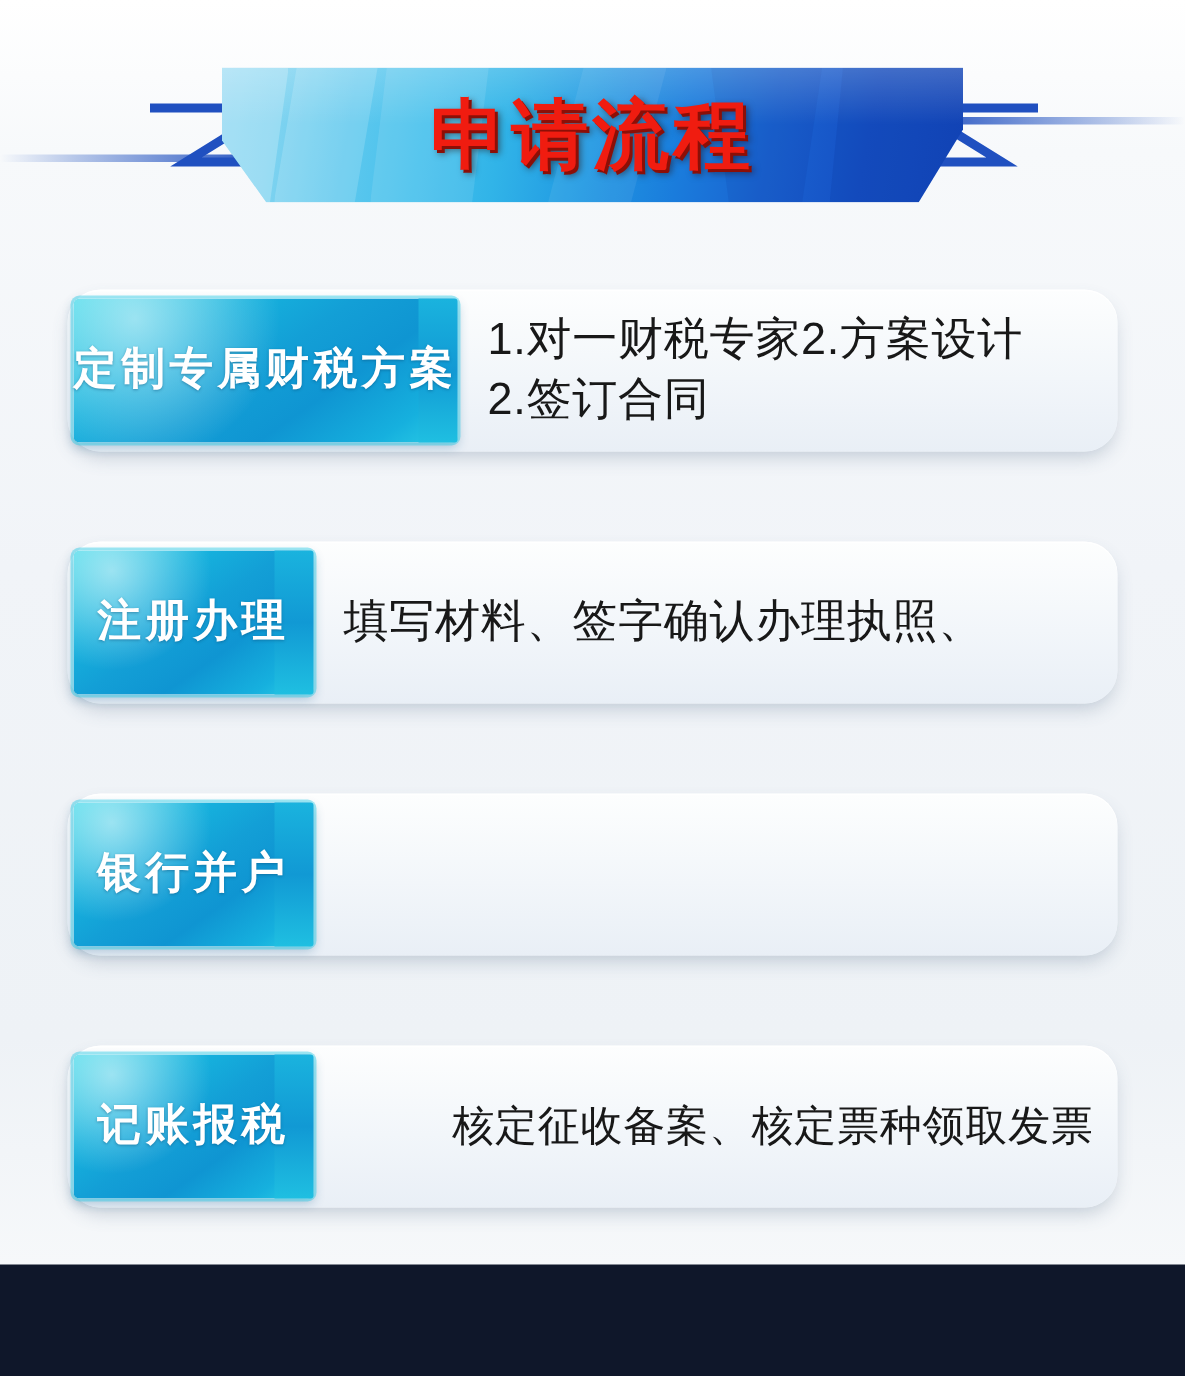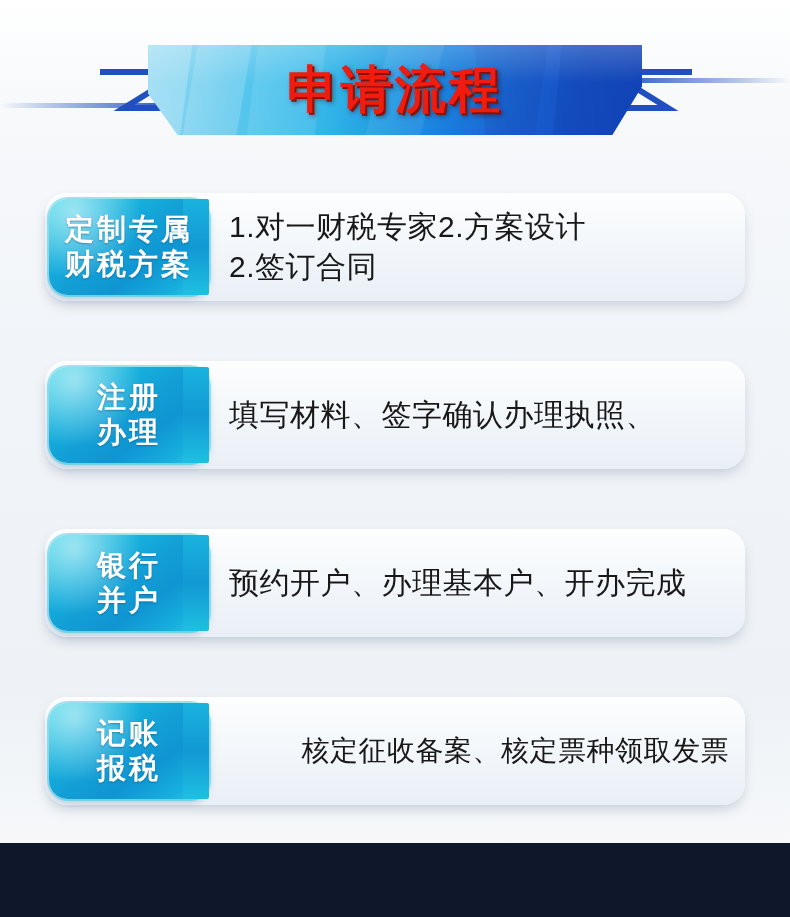--- a/index.html
+++ b/index.html
@@ -159,36 +159,36 @@
     display: flex;
     align-items: stretch;
     overflow: visible;
   }
   .card:last-child { margin-bottom: 0; gap: 16px; }
 
   .card-badge {
     position: relative;
     flex: 0 0 160px;
     margin: 6px 0 6px 4px;
-    border-radius: 19px;
+    border-radius: 4px;
     background:
       radial-gradient(circle at 16% 14%, rgba(255,255,255,0.55) 0%, rgba(255,255,255,0) 42%),
       linear-gradient(145deg,
         #36d6e8 0%,
         #24c3e2 14%,
         #16b1dd 30%,
         #139fd6 48%,
         #0f95d2 66%,
         #16b0de 86%,
         #2ccfe6 100%);
     box-shadow:
       0 0 0 2px rgba(44,205,230,0.45),
       0 3px 7px rgba(20,90,140,0.30);
     display: flex;
-    flex-direction: column;
+    flex-direction: row;
     align-items: center;
     justify-content: center;
     z-index: 2;
   }
   
   .card-badge::after {
     content: "";
     position: absolute;
     right: 0;
     top: 0;
@@ -285,23 +285,20 @@
       <div class="card-body">
         <span class="body-line">填写材料、签字确认办理执照、</span>
       </div>
     </div>
 
     <div class="card">
       <div class="card-badge">
         <span class="badge-line">银行</span>
         <span class="badge-line">并户</span>
       </div>
-      <div class="card-body centered">
-        <span class="body-line">预约开户、办理基本户、开办完成</span>
-      </div>
     </div>
 
     <div class="card">
       <div class="card-badge">
         <span class="badge-line">记账</span>
         <span class="badge-line">报税</span>
       </div>
       <div class="card-body">
         <span class="body-line small">核定征收备案、核定票种领取发票</span>
       </div>

